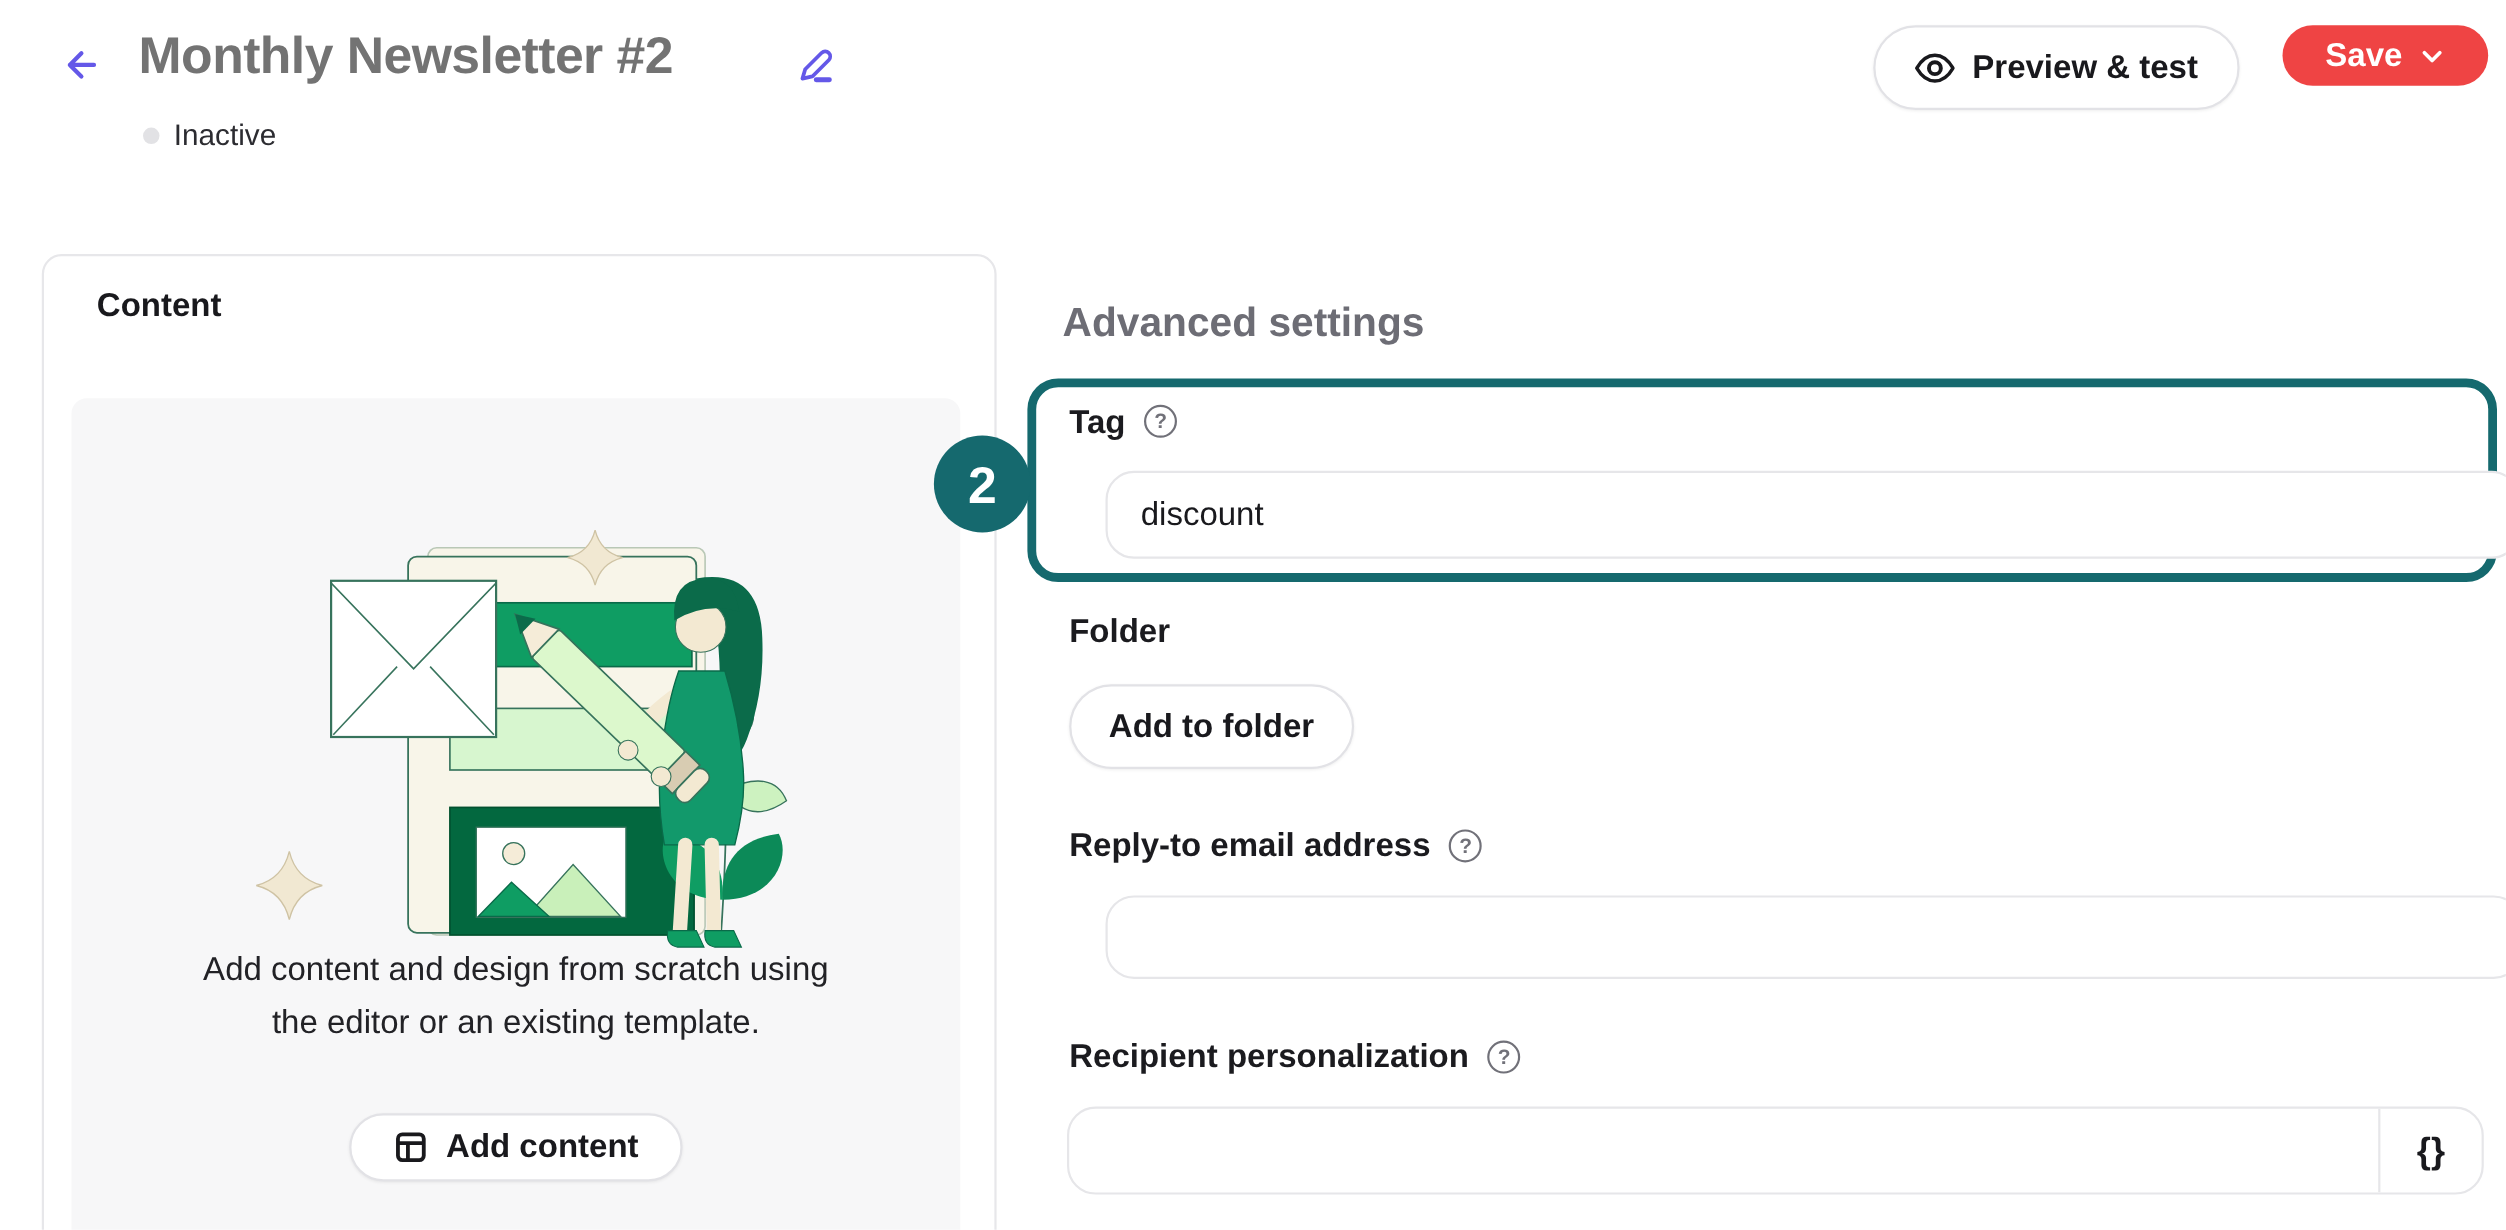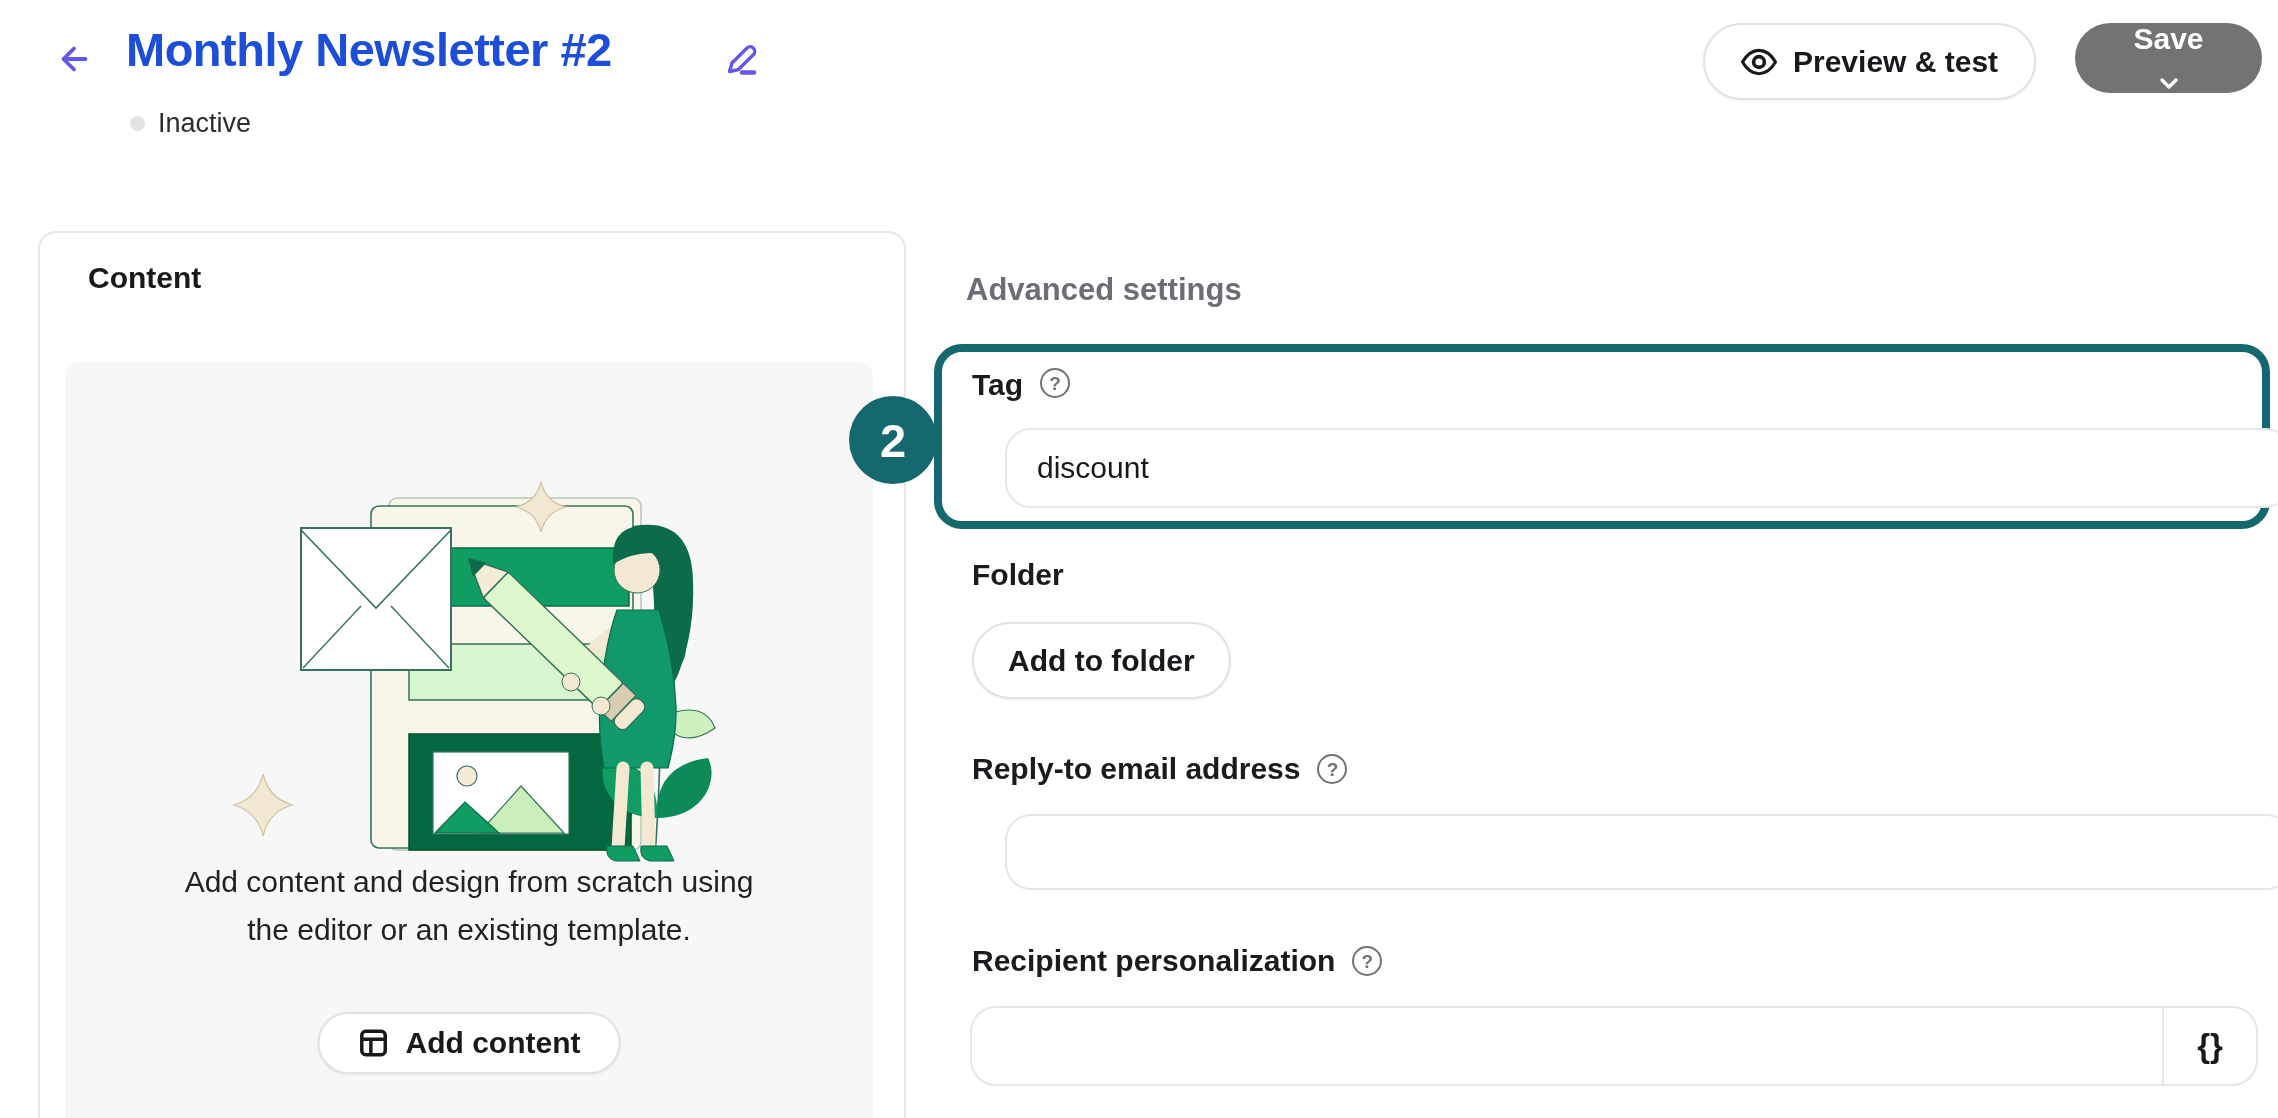--- a/index.html
+++ b/index.html
@@ -9,43 +9,43 @@
     position: relative;
     background: #ffffff;
     font-family: "Liberation Sans", sans-serif;
     color: #19191d;
     overflow: hidden;
   }
   .abs { position: absolute; }
 
   
   .back-btn { left:46px; top:32px; width:56px; height:56px; background:none; border:none; cursor:pointer; display:flex; align-items:center; justify-content:center; }
-  .page-title { left:126px; top:22px; font-size:47px; font-weight:bold; letter-spacing:-0.5px; color:#1d4ed8; margin:0; }
+  .page-title { left:126px; top:22px; font-size:47px; font-weight:bold; letter-spacing:-0.5px; color:#737373; margin:0; }
   .edit-btn { left:712px; top:30px; width:58px; height:58px; background:none; border:none; cursor:pointer; display:flex; align-items:center; justify-content:center; }
   .status-row { left:130px; top:108px; display:flex; align-items:center; gap:13px;text-align:center; }
   .status-dot { width:15px; height:15px; border-radius:50%; background:#e2e2e5; }
   .status-label { font-size:27px; color:#2c2c31; }
 
   .btn { display:flex; align-items:center; justify-content:center; border-radius:40px; font-weight:bold; font-size:30px; font-family:inherit; cursor:pointer; white-space:nowrap; }
   .btn-outline { background:#fff; border:2px solid #e2e2e6; box-shadow:0 1px 3px rgba(0,0,0,0.07); color:#19191d; }
   .preview-btn { left:1703px; top:23px; height:77px; padding:0 36px; gap:16px; }
-  .save-btn { left:2075px; top:23px; width:187px; height:70px; background:#737373; color:#fff; border:none; gap:15px;flex-direction:column; }
+  .save-btn { left:2075px; top:23px; width:187px; height:55px; background:#ef4444; color:#fff; border:none; gap:15px; }
 
   
   .content-card { left:38px; top:231px; width:868px; height:1000px; background:#fff; border:2px solid #e7e7ea; border-radius:18px; }
   .content-title { position:absolute; left:48px; top:28px; font-size:30px; font-weight:bold; margin:0; color:#19191d; }
   .content-panel { position:absolute; left:25px; top:129px; width:808px; height:880px; background:#f7f7f8; border-radius:14px; }
   .illustration { position:absolute; left:144px; top:116px; width:520px; height:390px; }
   .desc { position:absolute; left:0; width:100%; text-align:center; font-size:30px; color:#222226; margin:0; }
   .desc-1 { top:503px; }
   .desc-2 { top:551px; }
   .add-content-btn { position:absolute; left:50%; transform:translateX(-50%); top:650px; height:62px; padding:0 38px; gap:16px; }
 
   
-  .adv-title { left:966px; top:272px; font-size:31px; font-weight:bold; color:#6d6d75; margin:0; }
+  .adv-title { left:966px; top:272px; font-size:37px; font-weight:bold; color:#6d6d75; margin:0; }
 
   .tag-box { left:934px; top:344px; width:1336px; height:185px; border:8px solid #15696e; border-radius:28px; background:#fff; }
   .tag-label-row { position:absolute; left:30px; top:16px; display:flex; align-items:flex-start; gap:17px; }
   .field-label { font-size:30px; font-weight:bold; color:#1b1b1f; }
   .help-icon { width:30px; height:30px; border:2.5px solid #717179; border-radius:50%; color:#717179; font-size:19px; font-weight:bold; display:inline-flex; align-items:center; justify-content:center; line-height:1; }
   .text-input { border:2px solid #e6e6e9; border-radius:26px; background:#fff; font-family:inherit; font-size:30px; color:#19191d; padding:0 30px; outline:none;margin-left:35px; }
   .tag-input { position:absolute; left:28px; top:76px; width:1286px; height:80px; }
 
   .step-badge { left:849px; top:396px; width:88px; height:88px; border-radius:50%; background:#15696e; color:#fff; font-size:47px; font-weight:bold; display:flex; align-items:center; justify-content:center; }
 

